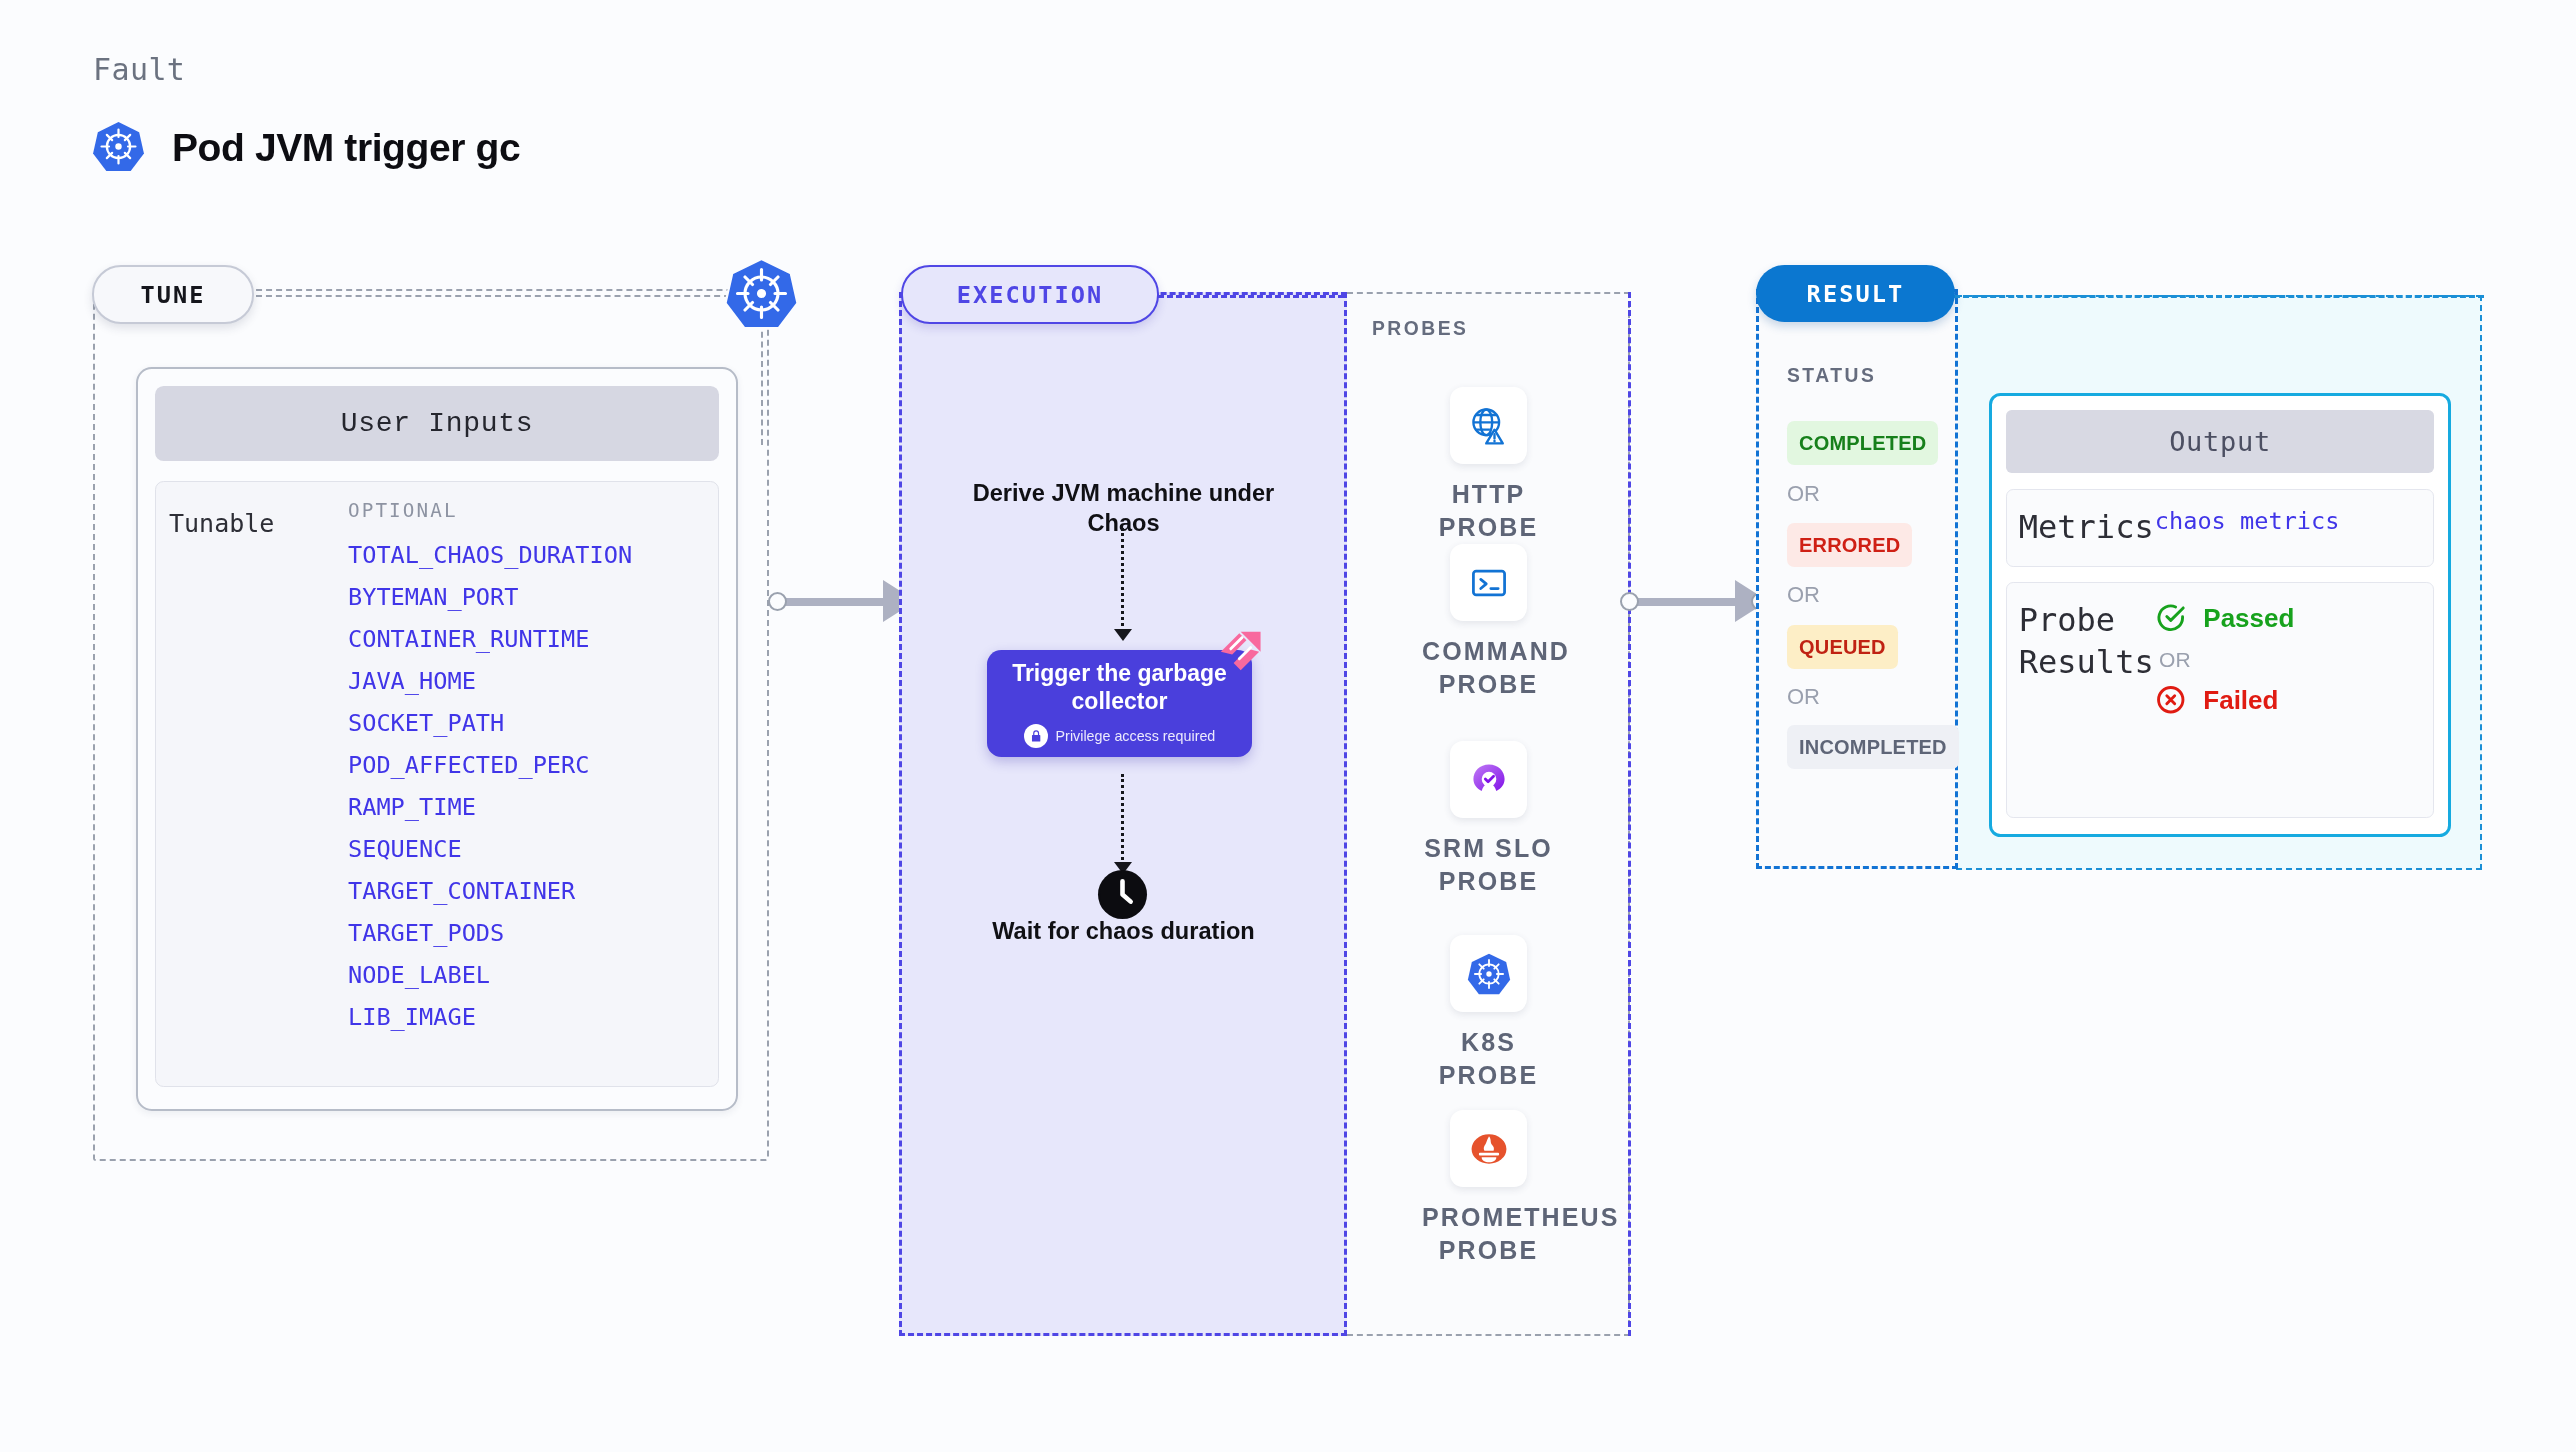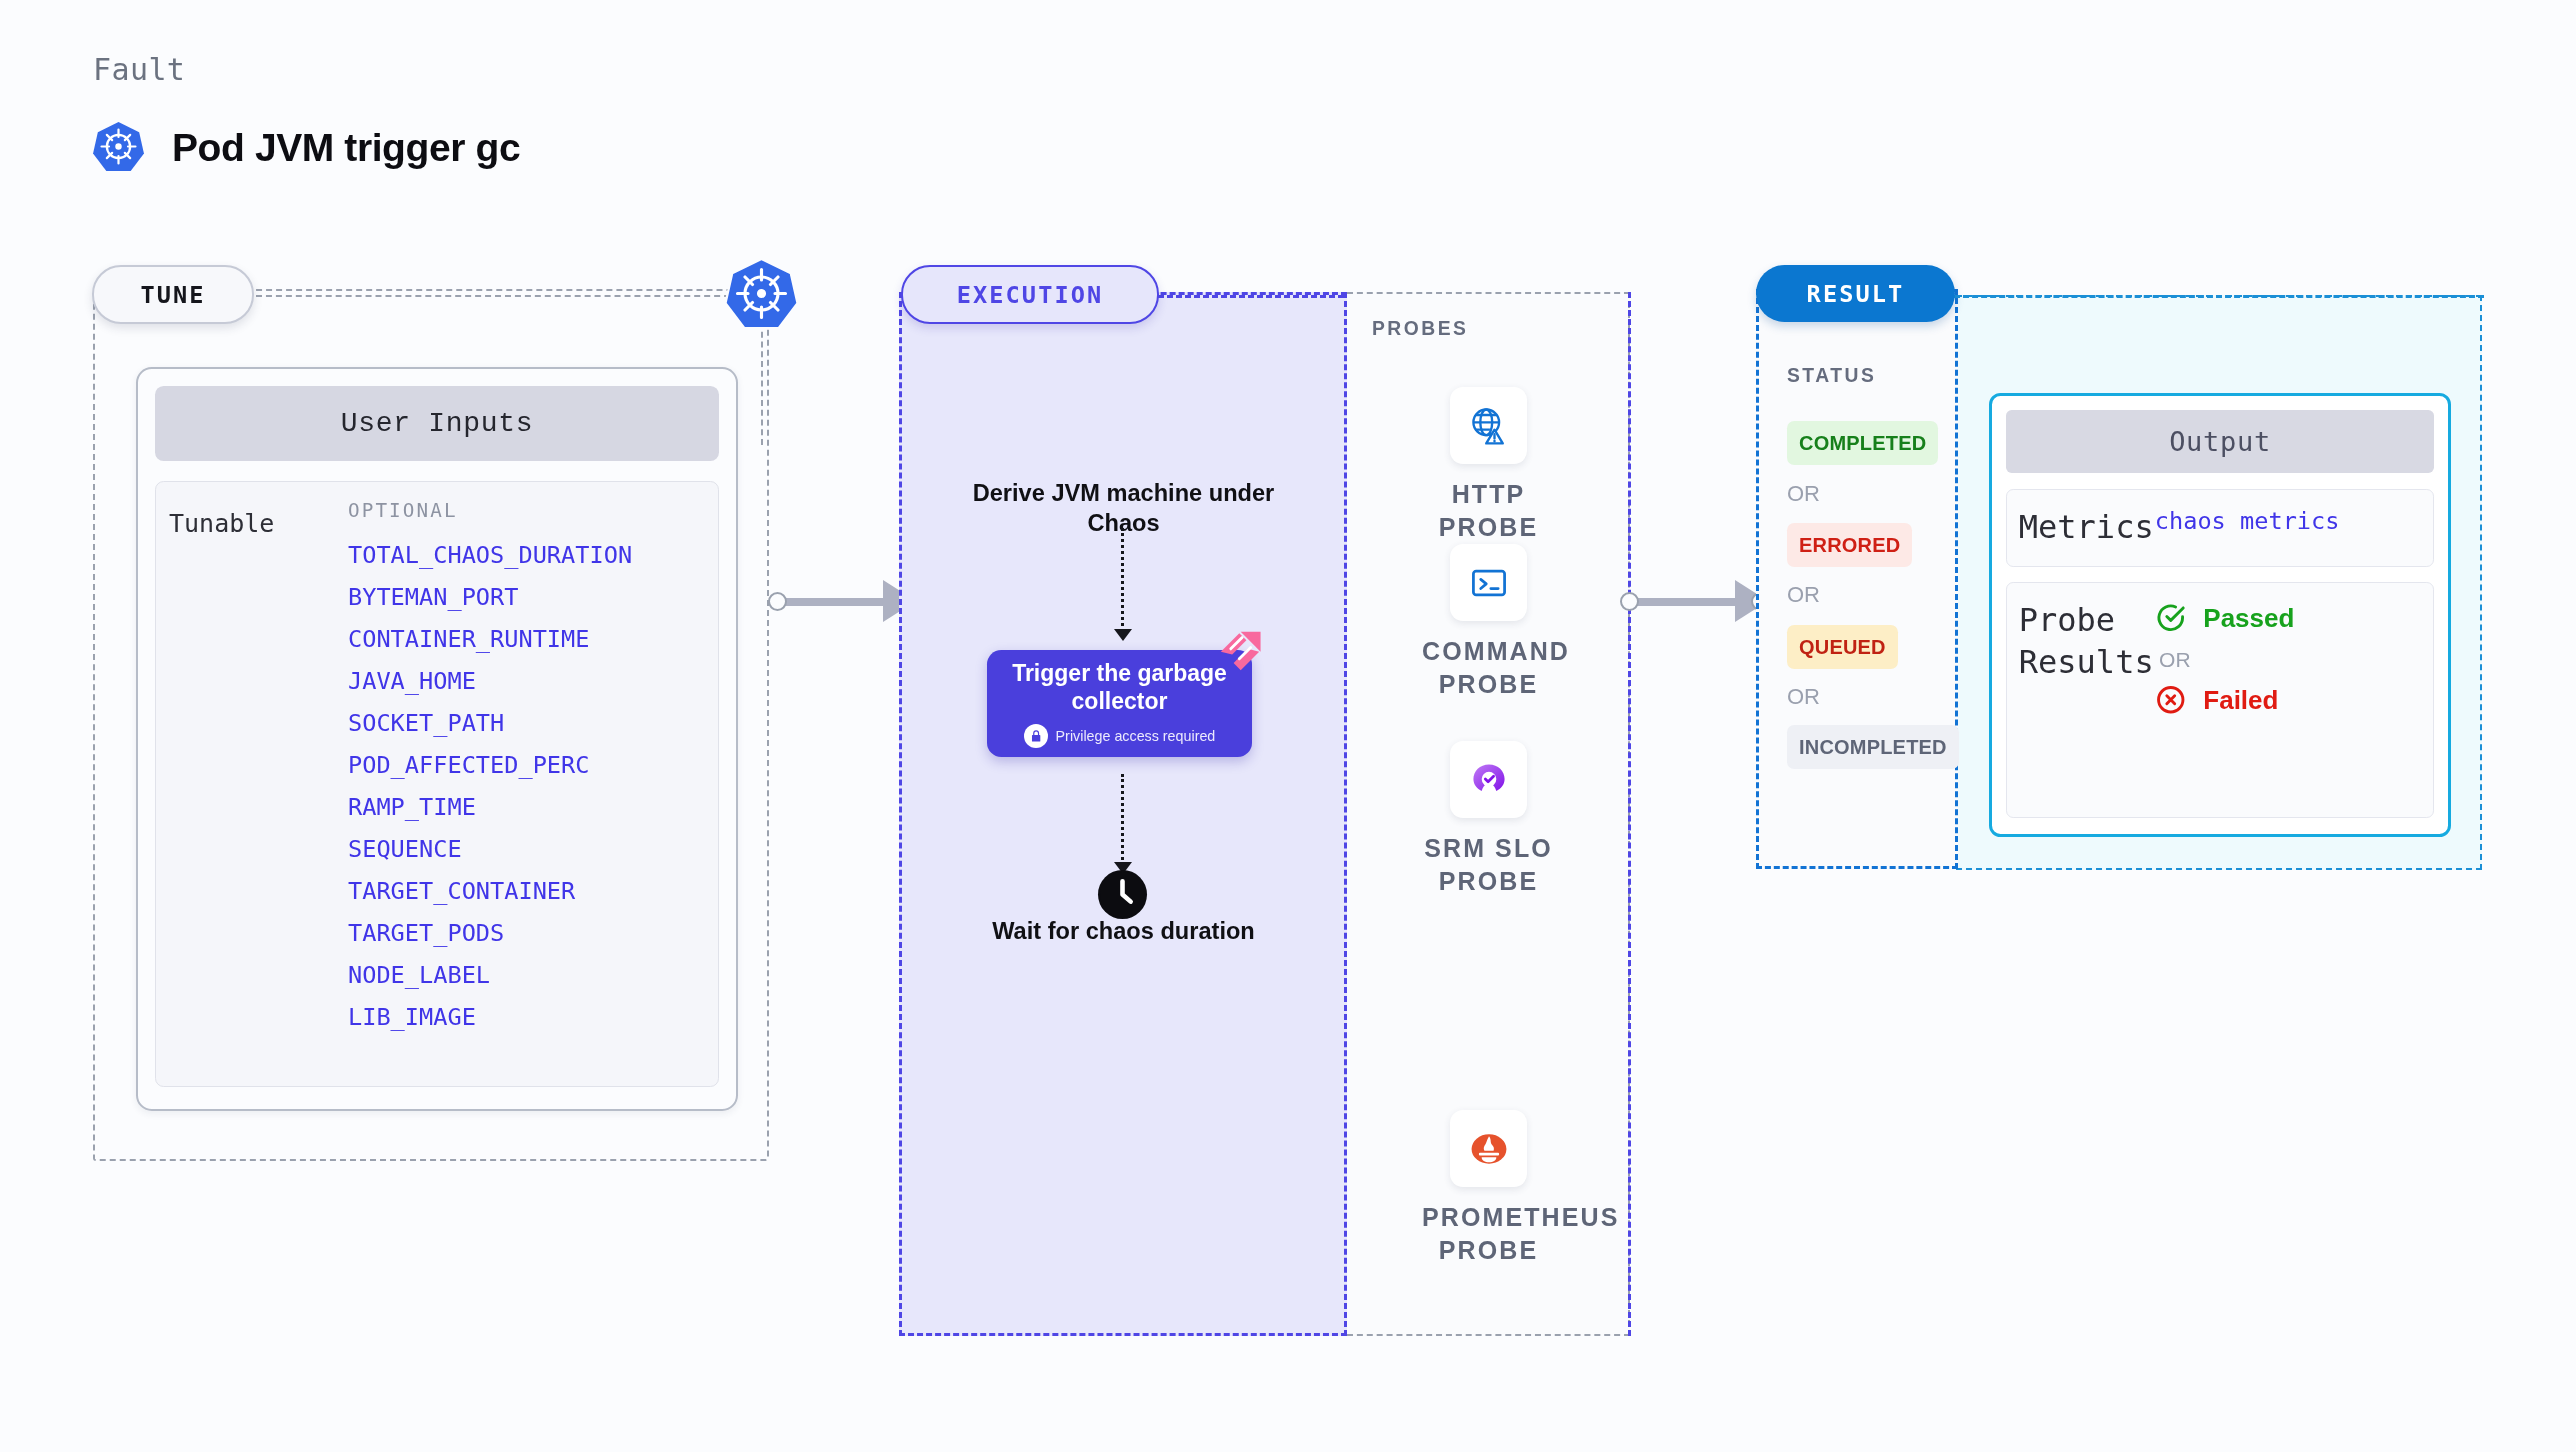--- a/index.html
+++ b/index.html
@@ -378,20 +378,33 @@
           </linearGradient>
         </defs>
         <path d="M24 7c10 0 17 7 17 16 0 6-4 11-9 13-2-7-8-10-8-10s-6 3-8 10c-5-2-9-7-9-13 0-9 7-16 17-16z" fill="url(#srmg)"></path>
         <circle cx="24" cy="23" r="8" fill="#fff"></circle>
         <path d="M20 23l3 3 6-6" stroke="#8112e8" stroke-width="3" fill="none" stroke-linecap="round" stroke-linejoin="round"></path>
       </svg>
     </div>
     <div class="probe-name">SRM SLO PROBE</div>
   </div>
 
+  <div class="probe p4">
+    <div class="probe-tile">
+      <svg width="44" height="44" viewBox="0 0 100 100">
+        <polygon points="50,4 89,23 98,63 73,96 27,96 2,63 11,23" fill="#3369e8"></polygon>
+        <g fill="none" stroke="#fff" stroke-width="4.2" stroke-linecap="round">
+          <circle cx="50" cy="50" r="22"></circle>
+          <circle cx="50" cy="50" r="4" fill="#fff"></circle>
+          <path d="M50 18v14M50 68v14M18 50h14M68 50h14M28 28l10 10M62 62l10 10M72 28L62 38M38 62l-10 10"></path>
+        </g>
+      </svg>
+    </div>
+    <div class="probe-name">K8S PROBE</div>
+  </div>
 
   <div class="probe p5">
     <div class="probe-tile">
       <svg width="44" height="44" viewBox="0 0 48 48">
         <ellipse cx="24" cy="24" rx="19" ry="16" fill="#e6522c"></ellipse>
         <path d="M24 10c3 4 1 6 3 9 2 2 3 4 2 7H19c-2-4 1-6 2-9 1-3 2-5 3-7z" fill="#fff"></path>
         <rect x="13" y="28" width="22" height="3.2" rx="1.2" fill="#fff"></rect>
         <path d="M16 33h16c0 3.5-3.5 5.5-8 5.5S16 36.5 16 33z" fill="#fff"></path>
       </svg>
     </div>

